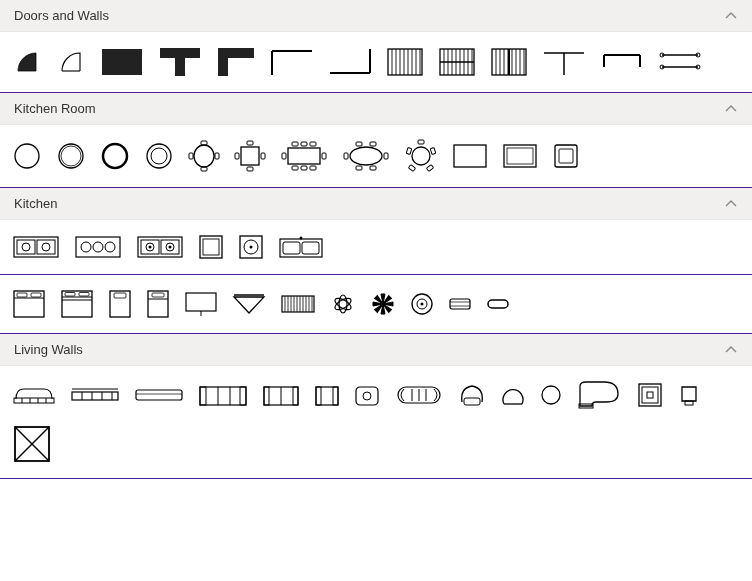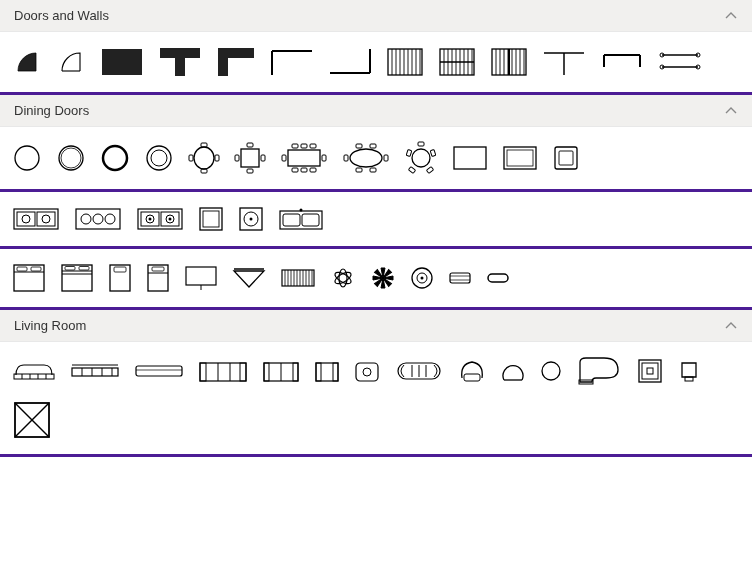--- a/index.html
+++ b/index.html
@@ -4,21 +4,21 @@
 <style>
   * { box-sizing: border-box; margin: 0; padding: 0; }
   body {
     font-family: -apple-system, BlinkMacSystemFont, "Segoe UI", Arial, sans-serif;
     background: #fff;
     color: #2b2b2b;
     font-size: 13px;
     width: 752px;
   }
   .section {
-    border-bottom: 3px solid #4c1d95;
+    border-bottom: 1px solid #4c1d95;
   }
   .section-header {
     background: #f1f0ee;
     padding: 8px 14px;
     display: flex;
     justify-content: space-between;
     align-items: center;
     cursor: pointer;
     border-bottom: 1px solid #e8e8e8;
   }
@@ -165,21 +165,21 @@
           <circle cx="40" cy="6" r="2" fill="none" stroke="#000"></circle>
           <circle cx="4" cy="18" r="2" fill="none" stroke="#000"></circle>
           <circle cx="40" cy="18" r="2" fill="none" stroke="#000"></circle>
         </svg>
     </span>
   </div>
 </div>
 
 <div class="section">
   <div class="section-header">
-    <span class="title">Dining Doors</span>
+    <span class="title">Kitchen Room</span>
     <span class="chevron">
       <svg width="14" height="14" viewBox="0 0 14 14">
           <path d="M2 9 L7 4 L12 9" fill="none" stroke="#888" stroke-width="1.4"></path>
         </svg>
     </span>
   </div>
   <div class="shapes-row">
     <span class="shape-tile">
         <svg width="30" height="30" viewBox="0 0 30 30">
           <circle cx="15" cy="15" r="12" fill="none" stroke="#000" stroke-width="1.3"></circle>
@@ -268,20 +268,28 @@
     <span class="shape-tile">
         <svg width="28" height="28" viewBox="0 0 28 28">
           <rect x="3" y="3" width="22" height="22" rx="2" fill="none" stroke="#000" stroke-width="1.3"></rect>
           <rect x="7" y="7" width="14" height="14" rx="1" fill="none" stroke="#000" stroke-width="0.9"></rect>
         </svg>
       </span>
   </div>
 </div>
 
 <div class="section">
+  <div class="section-header">
+    <span class="title">Kitchen</span>
+    <span class="chevron">
+      <svg width="14" height="14" viewBox="0 0 14 14">
+          <path d="M2 9 L7 4 L12 9" fill="none" stroke="#888" stroke-width="1.4"></path>
+        </svg>
+    </span>
+  </div>
   <div class="shapes-row">
     <span class="shape-tile">
         <svg width="48" height="24" viewBox="0 0 48 24">
           <rect x="2" y="2" width="44" height="20" fill="none" stroke="#000" stroke-width="1.2"></rect>
           <rect x="5" y="5" width="18" height="14" fill="none" stroke="#000"></rect>
           <rect x="25" y="5" width="18" height="14" fill="none" stroke="#000"></rect>
           <circle cx="14" cy="12" r="4" fill="none" stroke="#000"></circle>
           <circle cx="34" cy="12" r="4" fill="none" stroke="#000"></circle>
         </svg>
       </span>
@@ -429,21 +437,21 @@
     <span class="shape-tile">
         <svg width="24" height="14" viewBox="0 0 24 14">
           <rect x="2" y="3" width="20" height="8" rx="4" fill="none" stroke="#000" stroke-width="1.5"></rect>
         </svg>
       </span>
   </div>
 </div>
 
 <div class="section">
   <div class="section-header">
-    <span class="title">Living Room</span>
+    <span class="title">Living Walls</span>
     <span class="chevron">
       <svg width="14" height="14" viewBox="0 0 14 14">
           <path d="M2 9 L7 4 L12 9" fill="none" stroke="#888" stroke-width="1.4"></path>
         </svg>
     </span>
   </div>
   <div class="shapes-row">
     <span class="shape-tile">
         <svg width="44" height="20" viewBox="0 0 44 20">
           <path d="M4 14 Q4 4 12 4 L32 4 Q40 4 40 14" fill="none" stroke="#000" stroke-width="1.2"></path>

